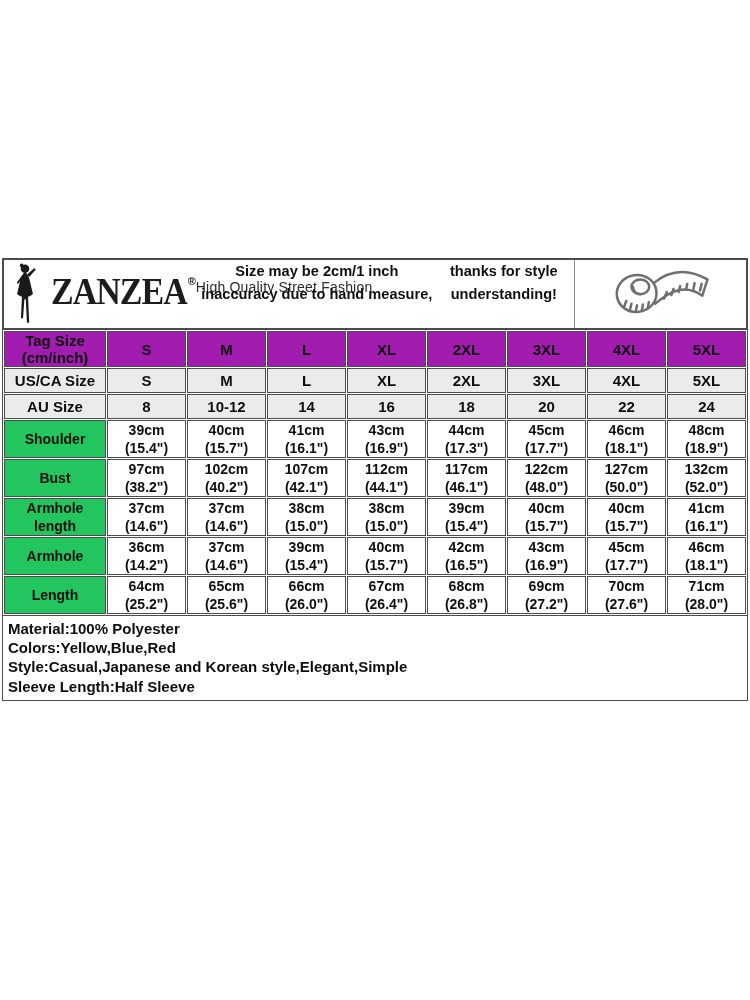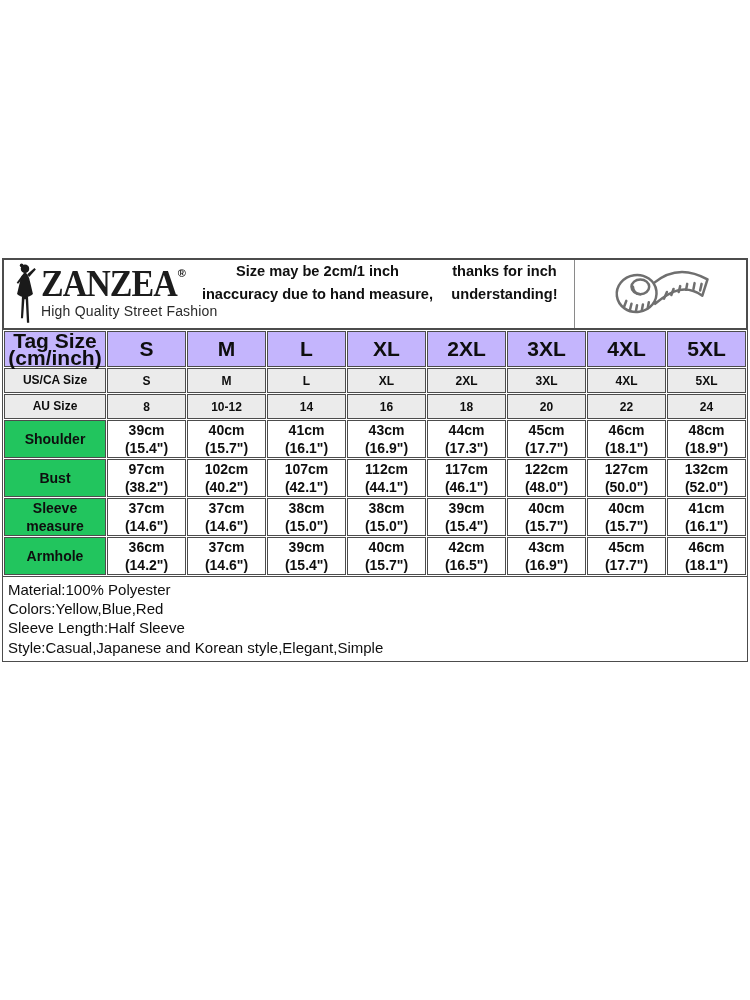--- a/index.html
+++ b/index.html
@@ -9,21 +9,21 @@
   }
   .content{position:absolute;left:2px;top:258px;width:746px;}
 
   
   .header-band{
     box-sizing:border-box;display:flex;align-items:stretch;
     border:2px solid #4c4c4c;background:#fff;height:72px;
   }
   .logo-cell{width:188px;display:flex;align-items:center;padding:3px 2px 3px 8px;box-sizing:border-box;}
   .logo-figure{flex:0 0 auto;height:62px;display:flex;align-items:center;}
-  .logo-text{margin-left:3px;display:flex;flex-direction:column;justify-content:space-between;}
+  .logo-text{margin-left:13px;display:flex;flex-direction:row;justify-content:space-between;}
   .brand-row{display:flex;align-items:flex-start;}
   .brand-name{
     font-family:"Liberation Serif",serif;font-weight:bold;font-size:34px;line-height:32px;
     letter-spacing:-1px;color:#1c1c1c;transform:scaleY(1.12);transform-origin:left bottom;
   }
   .registered{font-size:11px;font-weight:bold;margin-top:-3px;margin-left:1px;}
   .brand-tagline{font-size:14px;font-weight:normal;color:#2a2a2a;letter-spacing:0.2px;margin-top:1px;white-space:nowrap;}
   .disclaimer-cell{
     flex:1;display:flex;flex-direction:row;justify-content:center;text-align:center;
     font-weight:bold;font-size:14.6px;line-height:23px;color:#101010;padding:0 4px;
@@ -37,29 +37,29 @@
   table.size-table{
     width:746px;box-sizing:border-box;table-layout:fixed;
     border-collapse:separate;border-spacing:1px;background:#ffffff;
     border:1px solid #4c4c4c;margin-top:-1px;
   }
   td{
     box-sizing:border-box;border:1px solid #4c4c4c;text-align:center;vertical-align:middle;
     font-weight:bold;color:#0e0e0e;white-space:pre-line;padding:0 1px;background:#fff;
   }
   td.row-label{background:#ebebeb;font-size:14.5px;line-height:17px;}
-  tr.r-tag td{height:33px;font-size:21px;background:#c4b5fd;}
-  tr.r-size td{height:25px;font-size:12px;background:#ebebeb;}
+  tr.r-tag td{height:33px;font-size:15px;background:#a21caf;}
+  tr.r-size td{height:25px;font-size:15px;background:#ebebeb;}
   tr.r-meas td{height:36px;font-size:14px;line-height:18px;}
   tr.r-meas td.row-label{background:#22c55e;}
 
   
   .details{
     box-sizing:border-box;border:1px solid #4c4c4c;margin-top:-1px;background:#fff;
-    padding:3px 4px 4px 5px;font-weight:normal;font-size:15px;line-height:19.2px;color:#0e0e0e;
+    padding:3px 4px 4px 5px;font-weight:bold;font-size:15px;line-height:19.2px;color:#0e0e0e;
   }
   .details div{white-space:nowrap;}
 </style>
 </head>
 <body>
 
 <div class="canvas">
   <div class="content">
 
     <div class="header-band">
@@ -79,21 +79,21 @@
         <span class="logo-text">
           <span class="brand-row">
             <span class="brand-name">ZANZEA</span>
             <span class="registered">®</span>
           </span>
           <span class="brand-tagline">High Quality Street Fashion</span>
         </span>
       </div>
       <div class="disclaimer-cell">
         <span>Size may be 2cm/1 inch inaccuracy due to hand measure,</span>
-        <span>thanks for inch understanding!</span>
+        <span>thanks for style understanding!</span>
       </div>
       <div class="tape-cell">
         <span>
           <svg width="126" height="62" viewBox="0 0 140 84" xmlns="http://www.w3.org/2000/svg" fill="none" stroke="#6f6f6f" stroke-width="3.4" stroke-linecap="round" stroke-linejoin="round">
             <path d="M60 30 C84 10 110 12 133 25 L126 47 C104 32 86 38 62 58 Z" fill="#ffffff"></path>
             <path d="M74 51 L78 42"></path>
             <path d="M84 46 L87 38"></path>
             <path d="M94 42 L96 34"></path>
             <path d="M104 39 L105.5 31"></path>
             <path d="M114 38 L115.5 30"></path>
@@ -190,21 +190,21 @@
           <td>117cm
 (46.1")</td>
           <td>122cm
 (48.0")</td>
           <td>127cm
 (50.0")</td>
           <td>132cm
 (52.0")</td>
         </tr>
         <tr class="r-meas">
-          <td class="row-label">Sleeve measure</td>
+          <td class="row-label">Armhole length</td>
           <td>37cm
 (14.6")</td>
           <td>37cm
 (14.6")</td>
           <td>38cm
 (15.0")</td>
           <td>38cm
 (15.0")</td>
           <td>39cm
 (15.4")</td>
@@ -227,24 +227,43 @@
 (15.7")</td>
           <td>42cm
 (16.5")</td>
           <td>43cm
 (16.9")</td>
           <td>45cm
 (17.7")</td>
           <td>46cm
 (18.1")</td>
         </tr>
+        <tr class="r-meas">
+          <td class="row-label">Length</td>
+          <td>64cm
+(25.2")</td>
+          <td>65cm
+(25.6")</td>
+          <td>66cm
+(26.0")</td>
+          <td>67cm
+(26.4")</td>
+          <td>68cm
+(26.8")</td>
+          <td>69cm
+(27.2")</td>
+          <td>70cm
+(27.6")</td>
+          <td>71cm
+(28.0")</td>
+        </tr>
       </tbody>
     </table>
 
     <div class="details">
       <div>Material:100% Polyester</div>
       <div>Colors:Yellow,Blue,Red</div>
+      <div>Style:Casual,Japanese and Korean style,Elegant,Simple</div>
       <div>Sleeve Length:Half Sleeve</div>
-      <div>Style:Casual,Japanese and Korean style,Elegant,Simple</div>
     </div>
 
   </div>
 </div>
 
 </body></html>

